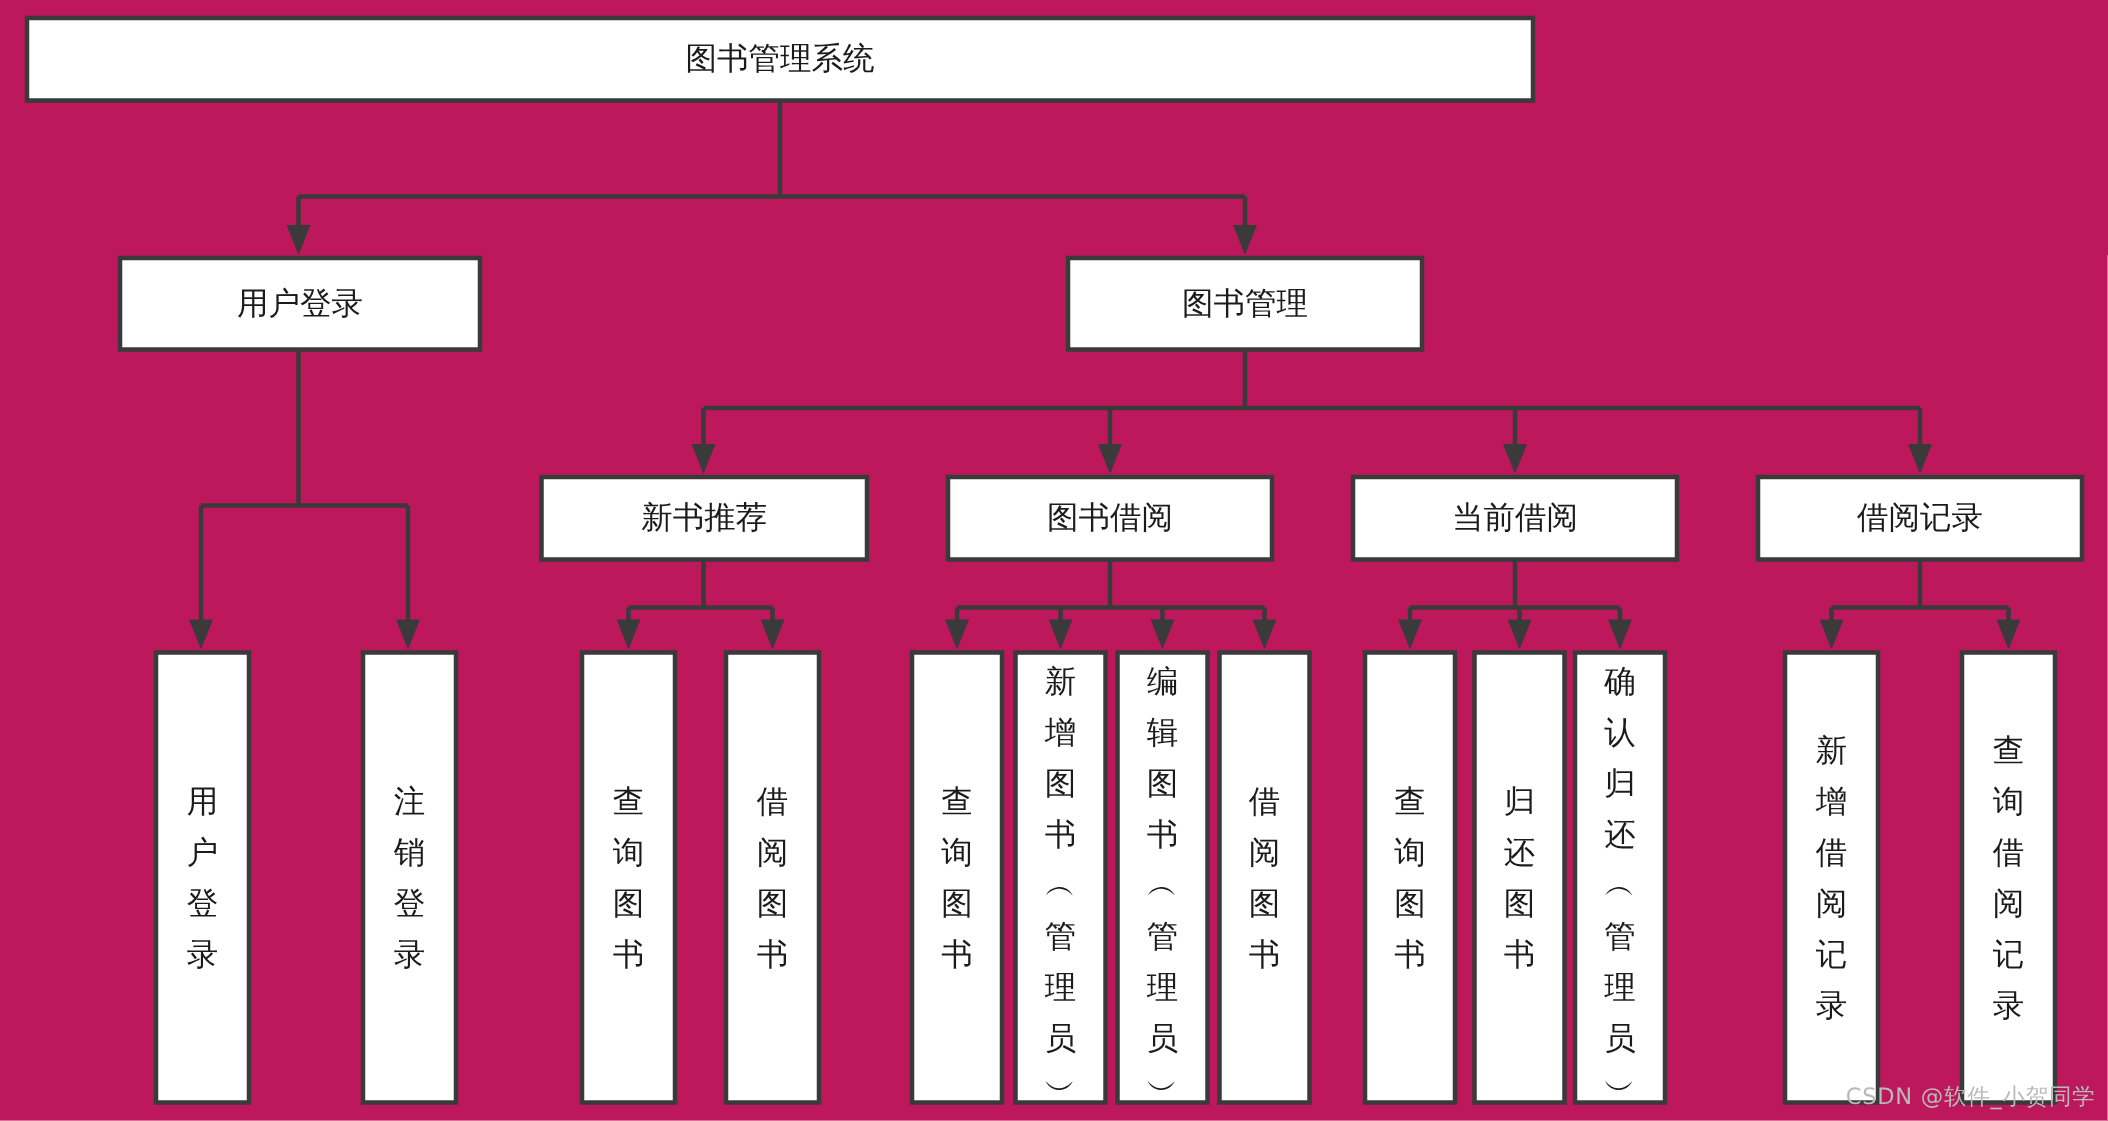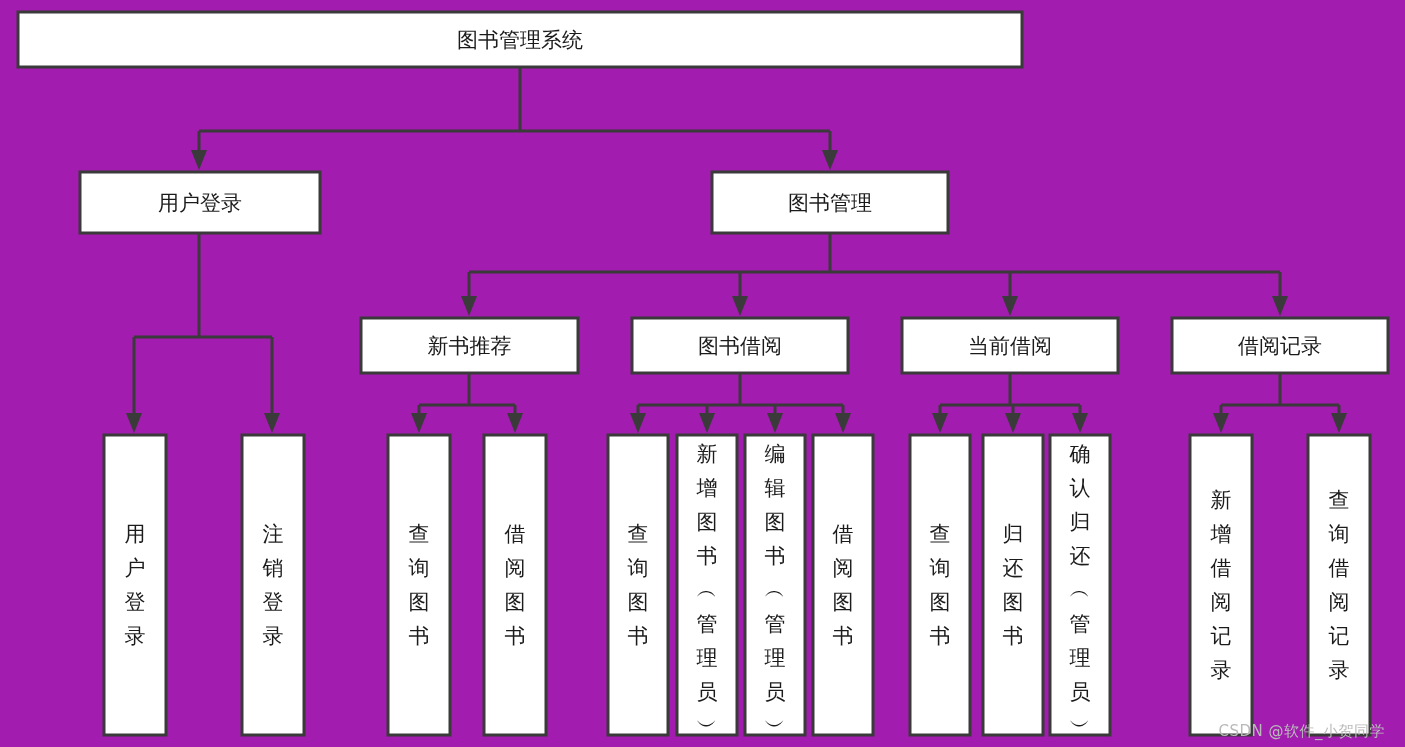--- a/index.html
+++ b/index.html
@@ -11,21 +11,21 @@
   body {
     width: 1405px;
     height: 747px;
     font-family: "DejaVu Sans", "Liberation Sans", sans-serif;
     overflow: hidden;
   }
   #diagram-root {
     position: relative;
     width: 1405px;
     height: 747px;
-    background: #a21caf;
+    background: #be185d;
   }
   svg#tree-svg {
     position: absolute;
     top: 0;
     left: 0;
     width: 1405px;
     height: 747px;
     display: block;
   }
   .node-box {
@@ -51,21 +51,21 @@
     dominant-baseline: middle;
   }
   .node-label-v {
     font-family: "DejaVu Sans", "Liberation Sans", sans-serif;
     font-size: 21px;
     fill: #1b1b1b;
     text-anchor: middle;
   }
   .watermark {
     position: absolute;
-    right: 20px;
+    right: 8px;
     bottom: 6px;
     font-family: "DejaVu Sans", "Liberation Sans", sans-serif;
     font-size: 15px;
     color: #b9b9b9;
     white-space: nowrap;
     letter-spacing: 0.5px;
   }
 </style>
 </head>
 <body>

